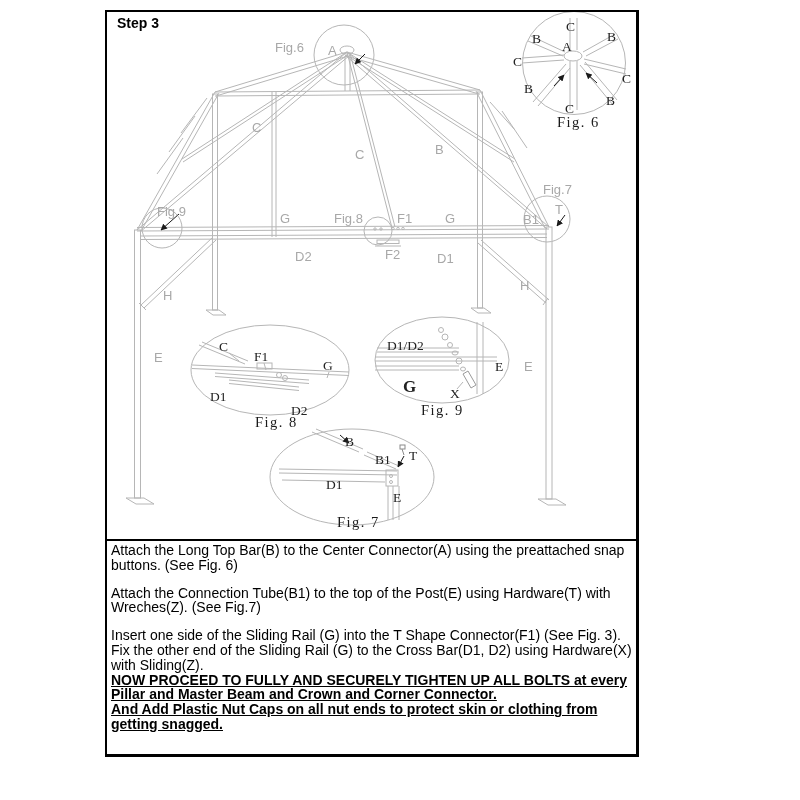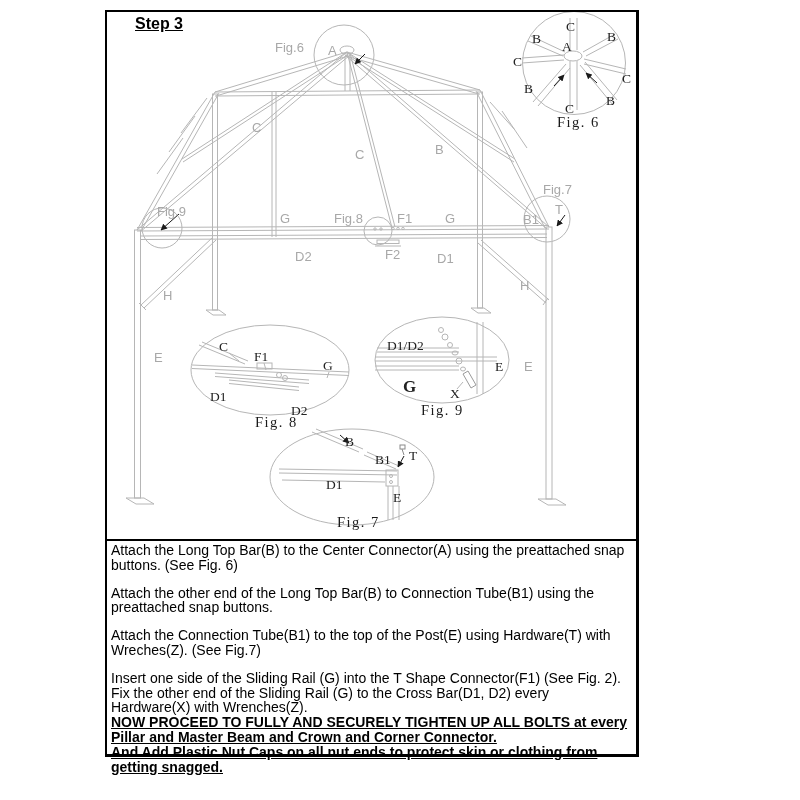--- a/index.html
+++ b/index.html
@@ -1,22 +1,22 @@
 <!DOCTYPE html>
 <html><head>
 <meta charset="utf-8">
 <style>
   html,body{margin:0;padding:0;background:#ffffff;}
   .page{position:relative;width:800px;height:800px;background:#ffffff;
         font-family:"Liberation Sans",sans-serif;overflow:hidden;}
   .sheet{position:absolute;left:105px;top:10px;width:529px;height:742px;
          border:2px solid #000;border-right-width:3px;border-bottom-width:3px;
          background:#fff;}
-  .step-title{position:absolute;left:28px;top:3px;font-size:16px;font-weight:bold;
-              text-decoration:underline;color:#000;}
+  .step-title{position:absolute;left:10px;top:3px;font-size:14px;font-weight:bold;
+              color:#000;}
   .diagram-wrap{position:absolute;left:0;top:0;width:529px;height:527px;}
   svg text{font-family:"Liberation Sans",sans-serif;}
   text.lt{fill:#a8a8a8;font-size:13px;}
   text.dk{fill:#222;font-size:13.5px;font-family:"Liberation Serif",serif;}
   text.cap{fill:#1a1a1a;font-size:14.5px;font-family:"Liberation Serif",serif;letter-spacing:1.5px;}
   .instructions{position:absolute;left:0;top:527px;width:529px;height:215px;
                 border-top:2px solid #000;box-sizing:border-box;
                 padding:2px 4px 0 4px;}
   .instructions p{margin:0;font-size:14px;line-height:14.8px;color:#000;}
   .instructions p.gap{margin-bottom:13px;}
@@ -274,21 +274,20 @@
           <text class="dk" x="302" y="448">T</text>
           <text class="dk" x="219" y="477">D1</text>
           <text class="dk" x="286" y="490">E</text>
           <text class="cap" x="230" y="515">Fig. 7</text>
         </g>
       </svg>
     </div>
 
     <div class="instructions">
       <p class="gap">Attach the Long Top Bar(B) to the Center Connector(A) using the preattached snap buttons. (See Fig. 6)</p>
-      <p class="gap">Attach the other end of the Long Top Bar(B) to Connection Tube(B1) using the preattached snap buttons.</p>
       <p class="gap">Attach the Connection Tube(B1) to the top of the Post(E) using Hardware(T) with Wreches(Z). (See Fig.7)</p>
-      <p>Insert one side of the Sliding Rail (G) into the T Shape Connector(F1) (See Fig. 2).</p>
-      <p>Fix the other end of the Sliding Rail (G) to the Cross Bar(D1, D2) every Hardware(X) with Wrenches(Z).</p>
+      <p>Insert one side of the Sliding Rail (G) into the T Shape Connector(F1) (See Fig. 3).</p>
+      <p>Fix the other end of the Sliding Rail (G) to the Cross Bar(D1, D2) using Hardware(X) with Sliding(Z).</p>
       <p class="bold">NOW PROCEED TO FULLY AND SECURELY TIGHTEN UP ALL BOLTS at every Pillar and Master Beam and Crown and Corner Connector.</p>
       <p class="bold">And Add Plastic Nut Caps on all nut ends to protect skin or clothing from getting snagged.</p>
     </div>
   </div>
 </div>
 
 </body></html>

